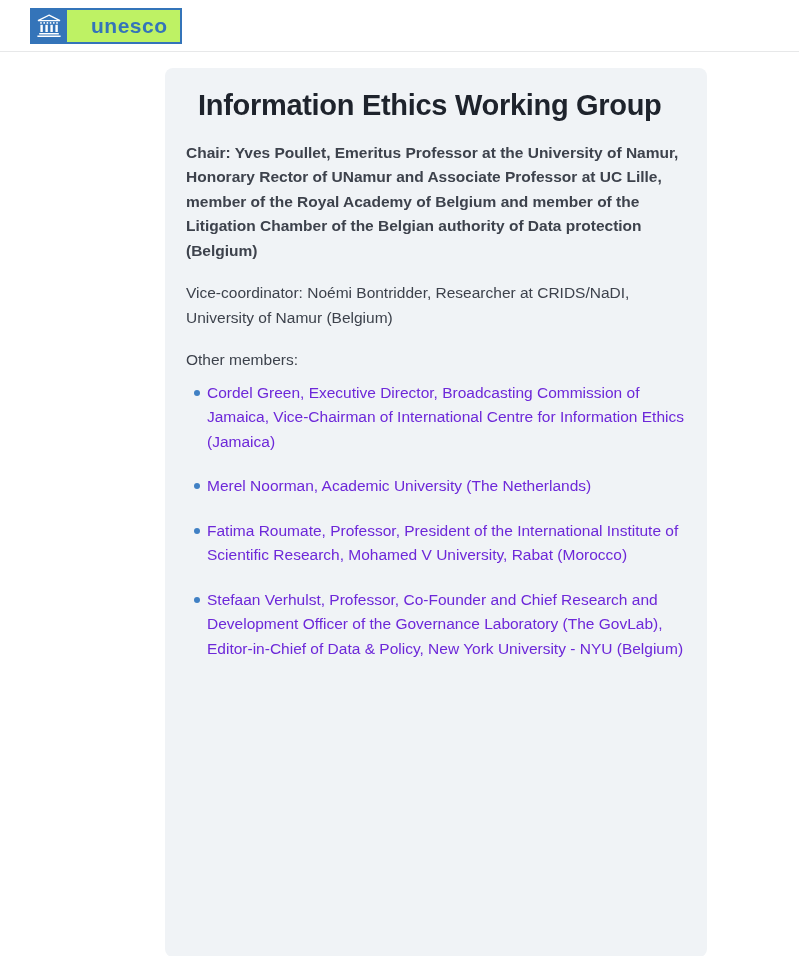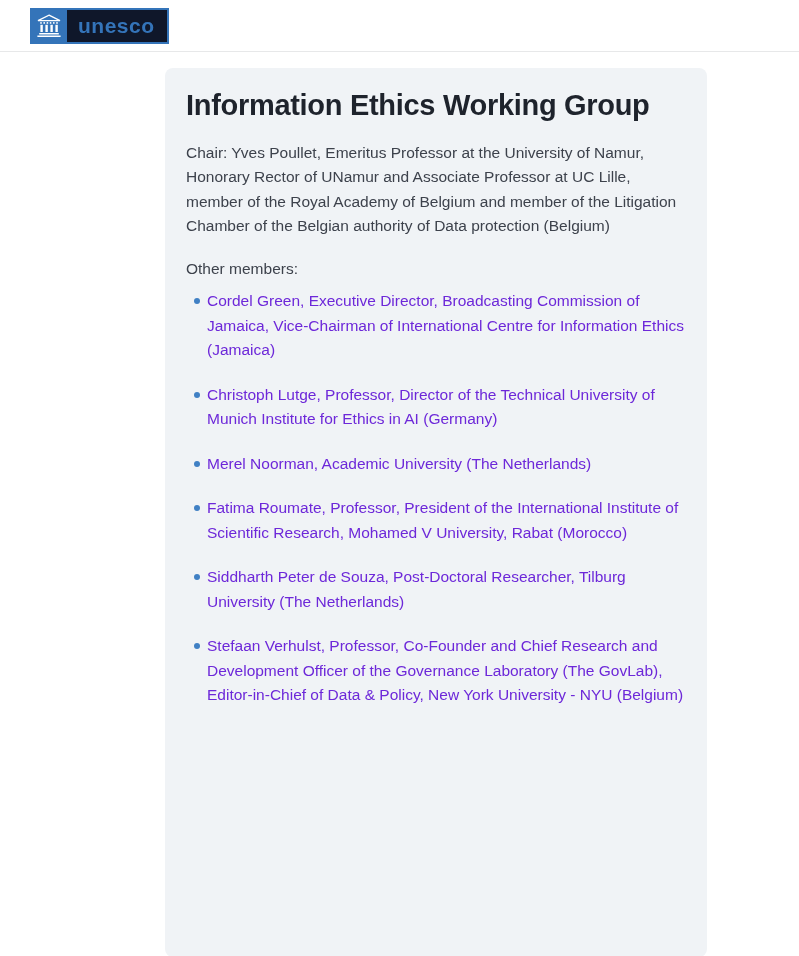--- a/index.html
+++ b/index.html
@@ -28,24 +28,24 @@
     width: 37px;
     background: #3474b9;
     display: flex;
     align-items: center;
     justify-content: center;
     flex-shrink: 0;
   }
   .logo-wordbox {
     border: 2px solid #3474b9;
     border-left: none;
-    background: #0f172a;
+    background: #bef264;
     display: flex;
     align-items: center;
-    padding: 0 12px 2px 11px;
+    padding: 0 12px 2px 24px;
     justify-content: center;
   }
   .logo-word {
     color: #3474b9;
     font-size: 21px;
     font-weight: 700;
     letter-spacing: 0.5px;
     line-height: 1;
   }
 
@@ -61,35 +61,35 @@
   }
   .group-card {
     width: 542px;
     min-height: 889px;
     background: #f0f3f6;
     border-radius: 8px;
     padding: 22px 21px 30px 21px;
   }
 
   .page-title {
-    margin: 0 0 19px 0;
+    margin: 0 0 19px 12px;
     font-size: 29px;
     line-height: 1.1;
     font-weight: 700;
     letter-spacing: -0.3px;
     color: #1e232c;
   }
 
   .body-par {
     margin: 0 0 18px 0;
     font-size: 15.5px;
     line-height: 24.5px;
     color: #3d424c;
   }
-  .body-par.bold { font-weight: 400; }
+  .body-par.bold { font-weight: 700; }
 
   .other-members-label {
     margin-bottom: 8px;
   }
 
   .members-list {
     list-style: none;
     margin: 0;
     padding: 0 0 0 21px;
   }
@@ -144,26 +144,25 @@
 </header>
 
 <hr class="header-divider">
 
 <main class="main-area">
   <section class="group-card">
     <h1 class="page-title">Information Ethics Working Group</h1>
 
     <p class="body-par bold">Chair: Yves Poullet, Emeritus Professor at the University of Namur, Honorary Rector of UNamur and Associate Professor at UC Lille, member of the Royal Academy of Belgium and member of the Litigation Chamber of the Belgian authority of Data protection (Belgium)</p>
 
+    <p class="body-par">Vice-coordinator: Noémi Bontridder, Researcher at CRIDS/NaDI, University of Namur (Belgium)</p>
 
     <p class="body-par other-members-label">Other members:</p>
 
     <ul class="members-list">
       <li>Cordel Green, Executive Director, Broadcasting Commission of Jamaica, Vice-Chairman of International Centre for Information Ethics (Jamaica)</li>
-      <li>Christoph Lutge, Professor, Director of the Technical University of Munich Institute for Ethics in AI (Germany)</li>
       <li>Merel Noorman, Academic University (The Netherlands)</li>
       <li>Fatima Roumate, Professor, President of the International Institute of Scientific Research, Mohamed V University, Rabat (Morocco)</li>
-      <li>Siddharth Peter de Souza, Post-Doctoral Researcher, Tilburg University (The Netherlands)</li>
       <li>Stefaan Verhulst, Professor, Co-Founder and Chief Research and Development Officer of the Governance Laboratory (The GovLab), Editor-in-Chief of Data &amp; Policy, New York University - NYU (Belgium)</li>
 
     </ul>
   </section>
 </main>
 
 </body></html>

